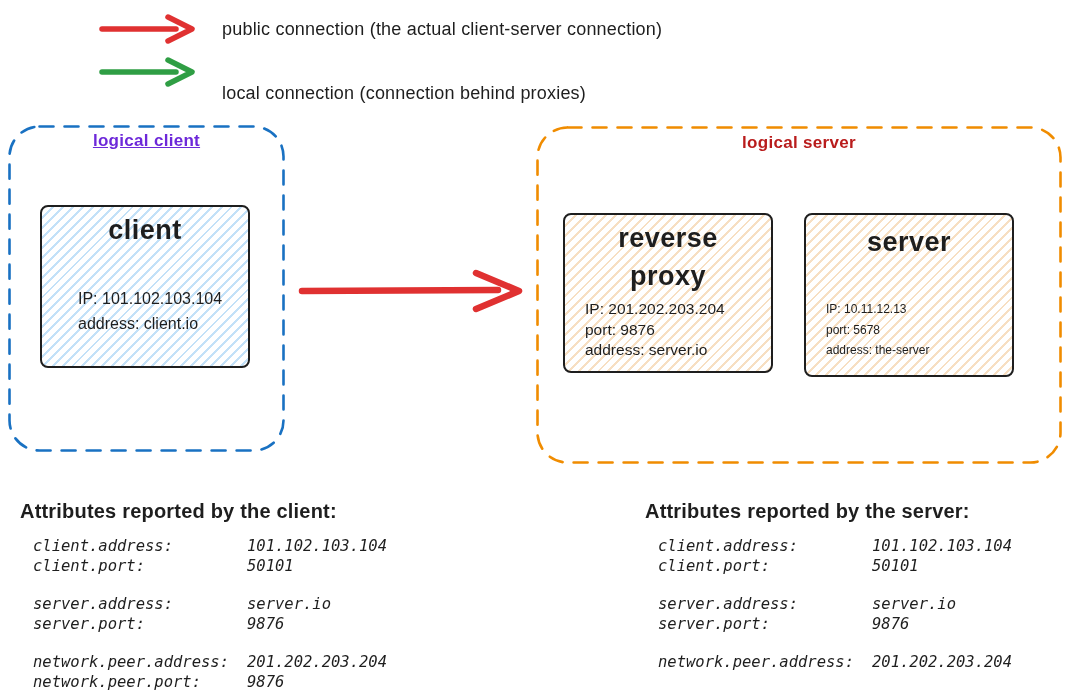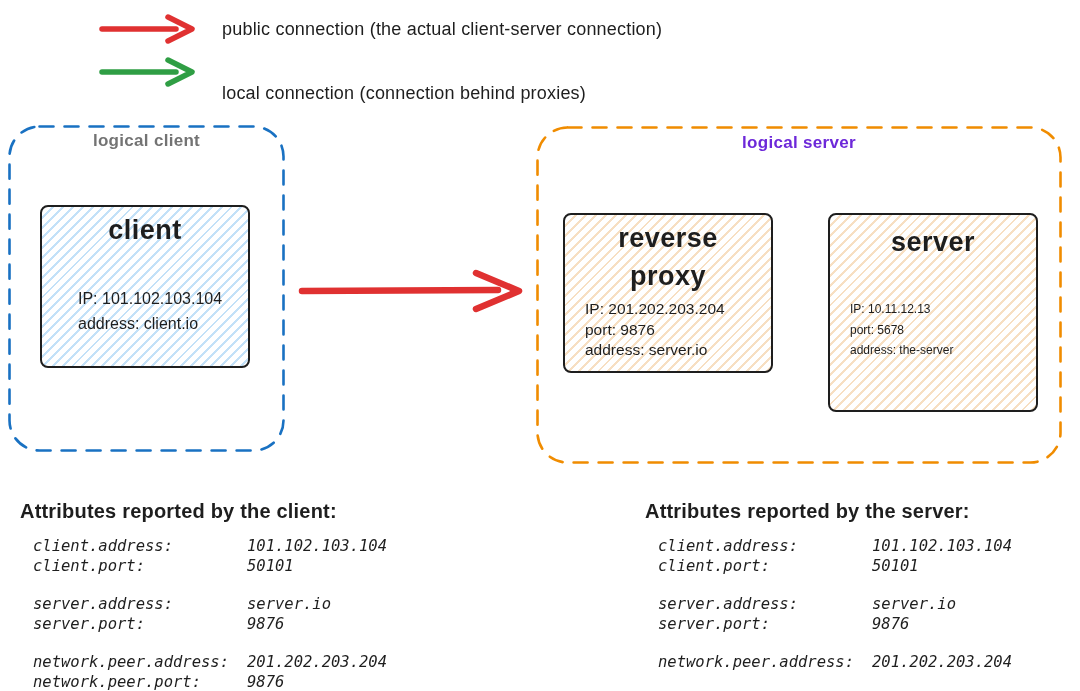--- a/index.html
+++ b/index.html
@@ -64,21 +64,21 @@
         <path d="M70 5 L94 17 L70 29"></path>
       </g>
     </svg>
   </div>
   <div class="legend-label" style="left:222px;top:60px;margin-top:21px;">local connection (connection behind proxies)</div>
 
   <div class="group" style="left:8px;top:125px;width:277px;height:327px;">
     <svg class="group-border" width="277" height="327" viewBox="0 0 277 327">
       <rect x="1.5" y="1.5" width="274" height="324" rx="30" fill="none" stroke-width="2.6" stroke-dasharray="14 11" stroke-linecap="round" stroke="#1971c2"></rect>
     </svg>
-    <div class="group-label" style="top: 6px; color: #737373;">logical client</div>
+    <div class="group-label" style="top: 6px; color: #6d28d9; text-decoration: underline;">logical client</div>
   </div>
 
   <div class="node node-blue" style="left:40px;top:205px;width:210px;height:163px;">
     <div class="node-title" style="top:6px;">client</div>
     <div class="node-lines" style="left:36px;top:79px;line-height:25px;">
       <span>IP: 101.102.103.104</span>
       <span>address: client.io</span>
     </div>
   </div>
 
@@ -88,33 +88,33 @@
         <path d="M9 25 L205 24"></path>
         <path d="M183 7 L226 25 L183 43"></path>
       </g>
     </svg>
   </div>
 
   <div class="group" style="left:536px;top:126px;width:526px;height:338px;">
     <svg class="group-border" width="526" height="338" viewBox="0 0 526 338">
       <rect x="1.5" y="1.5" width="523" height="335" rx="30" fill="none" stroke-width="2.6" stroke-dasharray="14 11" stroke-linecap="round" stroke="#f08c00"></rect>
     </svg>
-    <div class="group-label" style="top: 7px; color: #6d28d9;">logical server</div>
+    <div class="group-label" style="top: 7px; color: #b91c1c;">logical server</div>
   </div>
 
   <div class="node node-orange" style="left:563px;top:213px;width:210px;height:160px;">
     <div class="node-title wrap" style="top:4px;">reverse proxy</div>
     <div class="node-lines" style="left:20px;top:84px;font-size:15.5px;line-height:20.5px;">
       <span>IP: 201.202.203.204</span>
       <span>port: 9876</span>
       <span>address: server.io</span>
     </div>
   </div>
 
-  <div class="node node-orange" style="left:828px;top:213px;width:210px;height:199px;">
+  <div class="node node-orange" style="left:804px;top:213px;width:210px;height:164px;">
     <div class="node-title" style="top:10px;">server</div>
     <div class="node-lines" style="left:20px;top:84px;font-size:12px;line-height:20.5px;">
       <span>IP: 10.11.12.13</span>
       <span>port: 5678</span>
       <span>address: the-server</span>
     </div>
   </div>
 
   <div class="attr-list" style="left:20px;top:486px;">
     <h3 class="attr-title">Attributes reported by the client:</h3>

